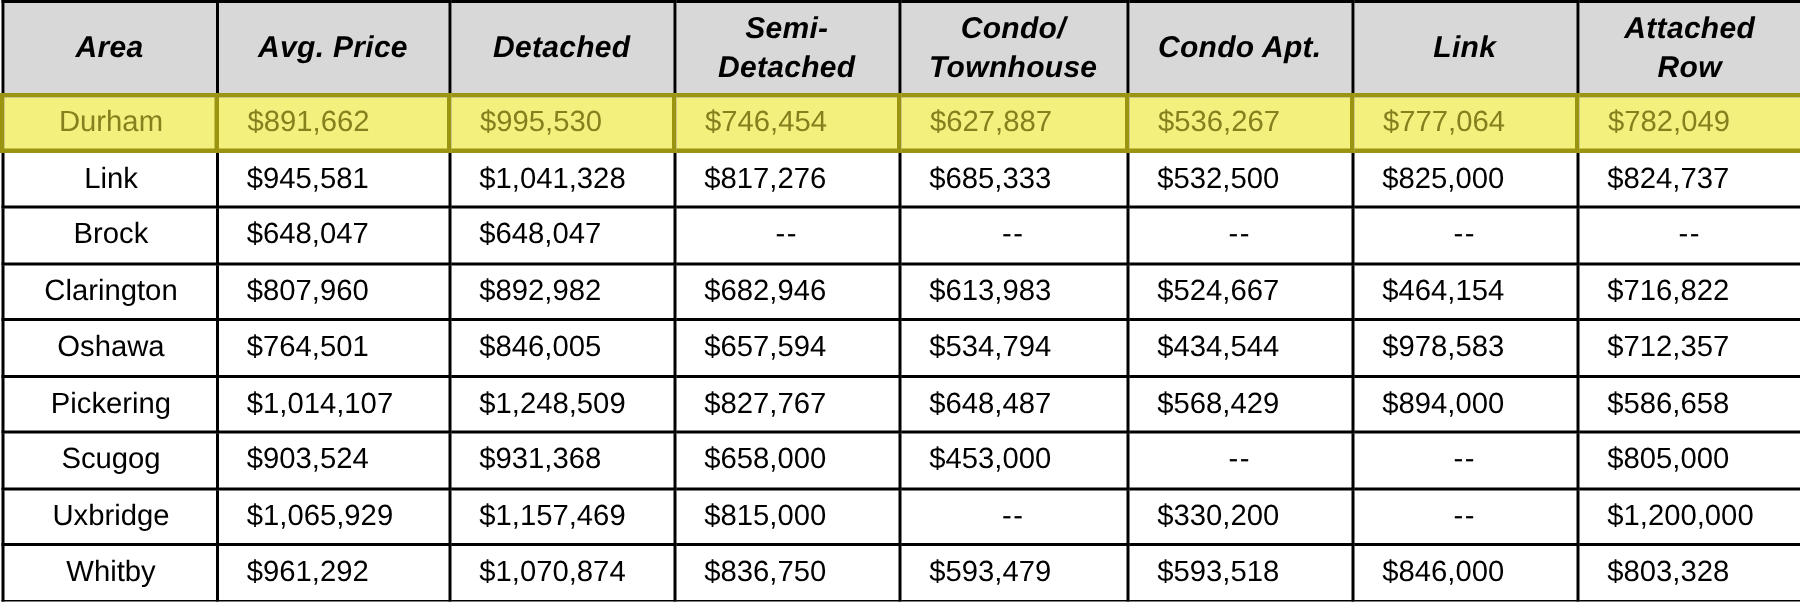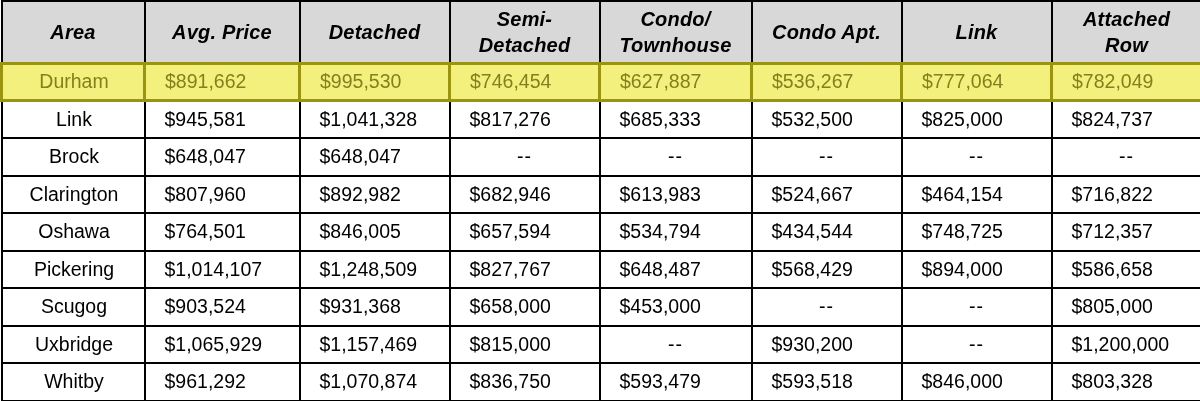--- a/index.html
+++ b/index.html
@@ -154,21 +154,21 @@
           <td class="num">$464,154</td>
           <td class="num">$716,822</td>
         </tr>
         <tr>
           <td class="area">Oshawa</td>
           <td class="num">$764,501</td>
           <td class="num">$846,005</td>
           <td class="num">$657,594</td>
           <td class="num">$534,794</td>
           <td class="num">$434,544</td>
-          <td class="num">$748,725</td>
+          <td class="num">$978,583</td>
           <td class="num">$712,357</td>
         </tr>
         <tr>
           <td class="area">Pickering</td>
           <td class="num">$1,014,107</td>
           <td class="num">$1,248,509</td>
           <td class="num">$827,767</td>
           <td class="num">$648,487</td>
           <td class="num">$568,429</td>
           <td class="num">$894,000</td>
@@ -183,21 +183,21 @@
           <td class="empty">--</td>
           <td class="empty">--</td>
           <td class="num">$805,000</td>
         </tr>
         <tr>
           <td class="area">Uxbridge</td>
           <td class="num">$1,065,929</td>
           <td class="num">$1,157,469</td>
           <td class="num">$815,000</td>
           <td class="empty">--</td>
-          <td class="num">$930,200</td>
+          <td class="num">$330,200</td>
           <td class="empty">--</td>
           <td class="num">$1,200,000</td>
         </tr>
         <tr>
           <td class="area">Whitby</td>
           <td class="num">$961,292</td>
           <td class="num">$1,070,874</td>
           <td class="num">$836,750</td>
           <td class="num">$593,479</td>
           <td class="num">$593,518</td>

